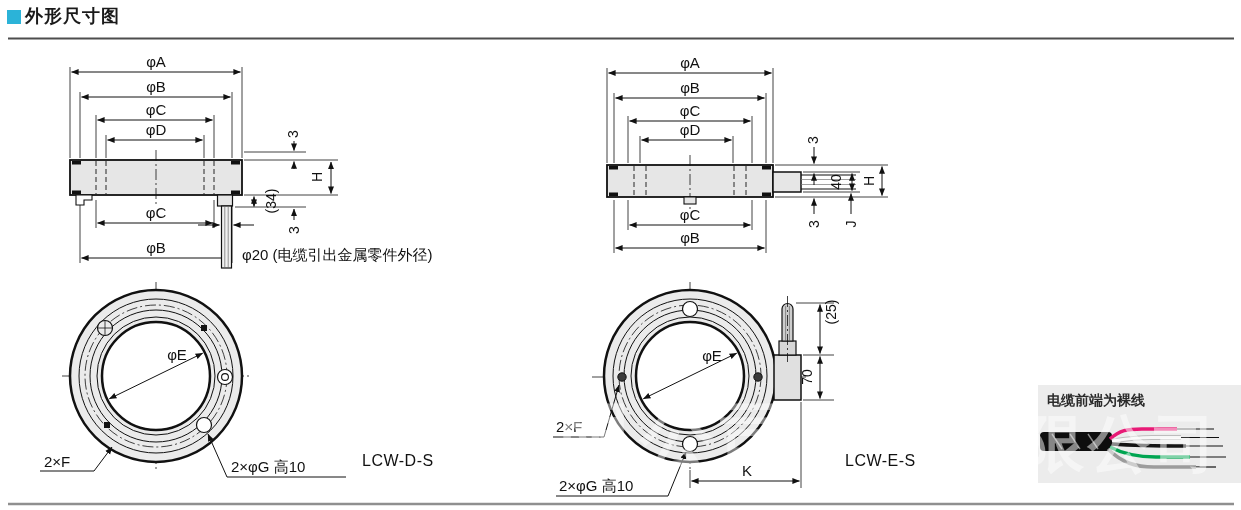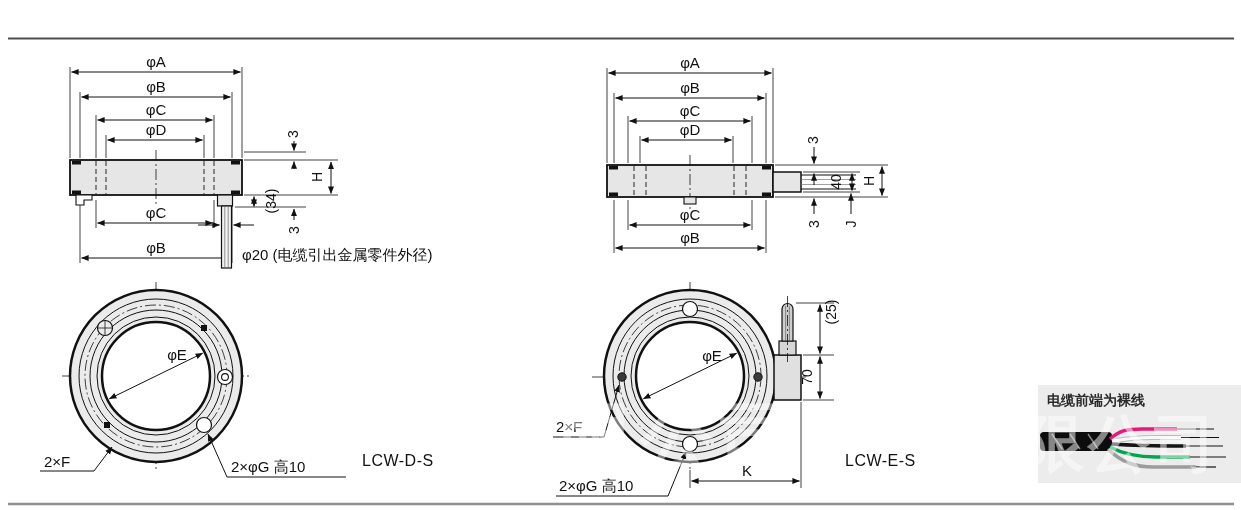--- a/index.html
+++ b/index.html
@@ -19,20 +19,26 @@
   .cl{stroke:#111;stroke-width:0.8;stroke-dasharray:11 3 2 3;}
   .lead{stroke:#111;stroke-width:1;fill:none;}
   .boxtitle{font-size:14px;font-weight:bold;fill:#2b2b2b;}
   .wm{font-weight:bold;fill:#ffffff;}
 </style>
 </head>
 <body>
 
 <div class="page">
 
+  <div class="title-row">
+    <svg width="16" height="16">
+      <rect x="1" y="2" width="14" height="14" fill="#2bb3d8"></rect>
+    </svg>
+    <h1>外形尺寸图</h1>
+  </div>
 
   <svg class="canvas" width="1241" height="510" viewBox="0 0 1241 510">
     <defs>
       <marker id="arw" viewBox="0 0 10 10" refX="9.5" refY="5" markerWidth="7.5" markerHeight="7.5" orient="auto-start-reverse">
         <path d="M0,1 L10,5 L0,9 Z" fill="#111"></path>
       </marker>
     </defs>
 
     <line x1="8" y1="38.5" x2="1234" y2="38.5" stroke="#4d4d4d" stroke-width="2"></line>
     <line x1="8" y1="504" x2="1234" y2="504" stroke="#8f8f8f" stroke-width="2.4"></line>

